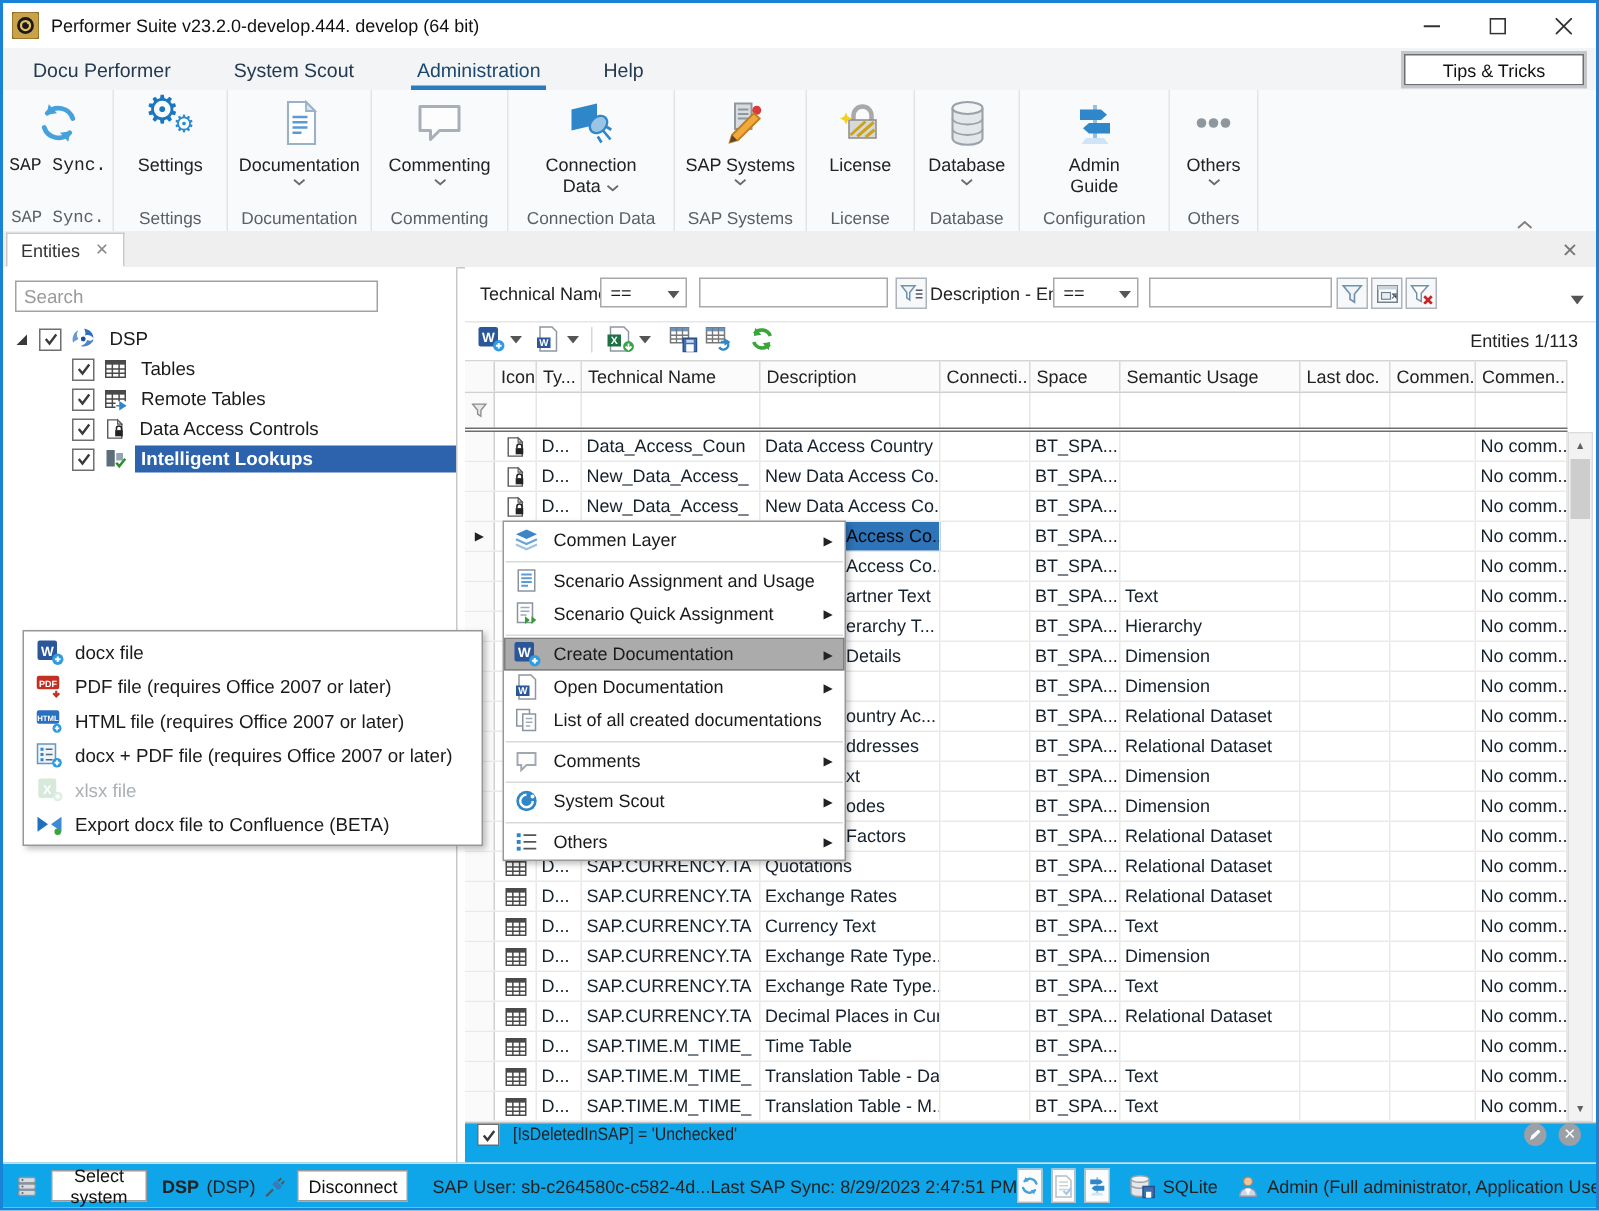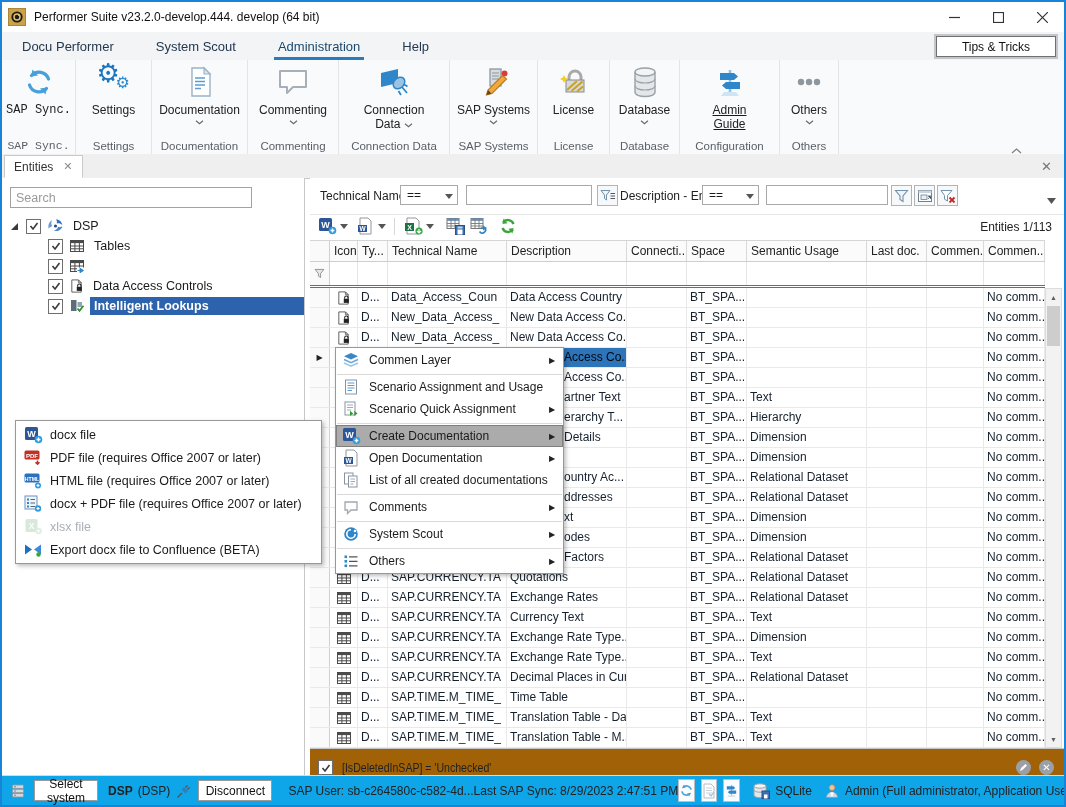--- a/index.html
+++ b/index.html
@@ -77,21 +77,21 @@
   .gcell.cicon{display:flex;align-items:center;justify-content:center;padding:0}
   .gcell.sel{background:#2e74b9;color:#05070a}
   .gcell.frag{padding-left:57px}
   .curarrow{font-size:8px;color:#222}
   
   .vsb{position:absolute;right:2px;top:110px;width:17px;height:460px;background:#f2f2f2;border:1px solid #dcdcdc;box-sizing:border-box}
   .vsb .up,.vsb .dn{position:absolute;left:0;right:0;height:16px;display:flex;align-items:center;justify-content:center;font-size:7px;color:#606060;background:#f2f2f2}
   .vsb .up{top:0}.vsb .dn{bottom:0}
   .vsb .thumb{position:absolute;left:1px;right:1px;top:17px;height:40px;background:#cdcdcd}
   
-  .gridfooter{position:absolute;left:0;right:0;bottom:0;height:27px;background:#a16207;border-top:1px solid #c6c6c6;display:flex;align-items:flex-end;box-sizing:border-box}
+  .gridfooter{position:absolute;left:0;right:0;bottom:0;height:27px;background:#0ea5e9;border-top:1px solid #c6c6c6;display:flex;align-items:flex-start;box-sizing:border-box}
   .gridfooter .cb{margin-left:8px}
   .ffx{margin-left:9px;font-size:12px;color:#222;transform:scaleX(.88);transform-origin:left center;white-space:nowrap}
   .rnd{width:15px;height:15px;border-radius:50%;background:#9aa0a6;color:#fff;display:flex;align-items:center;justify-content:center;font-size:10px;line-height:1;flex:none}
   .frbtns{margin-left:auto;margin-right:10px;display:flex;gap:8px}
   
   .statusbar{position:absolute;left:0;right:0;bottom:0;height:30px;background:#0ea5e9;border-top:1px solid #d9d9d9;display:flex;align-items:center;font-size:12px;color:#222;box-sizing:border-box}
   .sbtn{height:21px;border:1px solid #9a9a9a;background:#fff;font-size:12px;color:#111;display:flex;align-items:center;justify-content:center;padding:0 12px;box-sizing:border-box;font-family:"Liberation Sans",sans-serif}
   .ssep{width:1px;height:18px;background:#cfcfcf;margin:0 8px}
   .sqbtn{width:24px;height:23px;border:1px solid #b8bec4;background:#fbfcfd;display:flex;align-items:center;justify-content:center;padding:0}
   .sb-it{display:flex;align-items:center;gap:5px;white-space:nowrap}
@@ -317,21 +317,21 @@
           <div class="rlab">
             <div>Database</div>
           </div>
           <div class="chevb"><svg width="9" height="5" viewBox="0 0 9 5">
               <path d="M1 .8l3.5 3L8 .8" stroke="#6a6a6a" fill="none" stroke-width="1.2"></path>
             </svg></div>
         </div>
       </div>
       <div class="rglabel">Database</div>
     </div>
-    <div class="rgroup" style="width: 100px; text-decoration: underline;">
+    <div class="rgroup" style="width: 100px;">
       <div class="rbtns">
         <div class="rbtn">
           <div class="ricon">
             <span class="ic">
               <svg width="32" height="32" viewBox="0 0 32 32">
                 <path d="M16 4v24" stroke="#8fc0e8" stroke-width="2.6"></path>
                 <path d="M10 26h12l3 4H7z" fill="#cfe4f4"></path>
                 <path d="M6 7h14l4 3.5L20 14H6z" fill="#2f86c8"></path>
                 <path d="M26 16H12l-4 3.5L12 23h14z" fill="#2f86c8"></path>
               </svg>
@@ -428,20 +428,21 @@
         </span>
         <span class="ic ticon">
           <svg width="16" height="16" viewBox="0 0 16 16">
             <rect x="1.5" y="2.5" width="13" height="11" fill="#fff" stroke="#4a4a4a"></rect>
             <rect x="1.5" y="2.5" width="13" height="2.6" fill="#4a4a4a"></rect>
             <path d="M5.9 2.5v11M10.4 2.5v11M1.5 8h13M1.5 10.8h13" stroke="#4a4a4a" stroke-width="1" fill="none"></path>
             <rect x="8" y="9.5" width="8" height="6.5" fill="#fff"></rect>
             <path d="M8.5 12.5h4m-1.5-2.2l3.5 2.2-3.5 2.2z" fill="#2f86c8" stroke="#2f86c8" stroke-width="1"></path>
           </svg>
         </span>
+        <span class="tlabel">Remote Tables</span>
       </div>
       <div class="trow" style="padding-left: 22px;">
         <span class="tsp"></span>
         <span class="cb">
           <svg width="10" height="10" viewBox="0 0 10 10">
             <path d="M1.5 5l2.5 3 4.5-6" stroke="#3a3a3a" stroke-width="1.6" fill="none"></path>
           </svg>
         </span>
         <span class="ic ticon">
           <svg width="15" height="16" viewBox="0 0 16 16">

